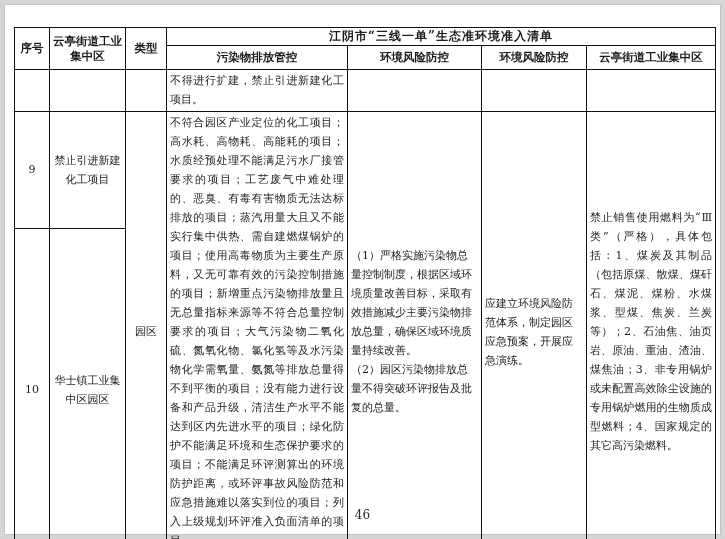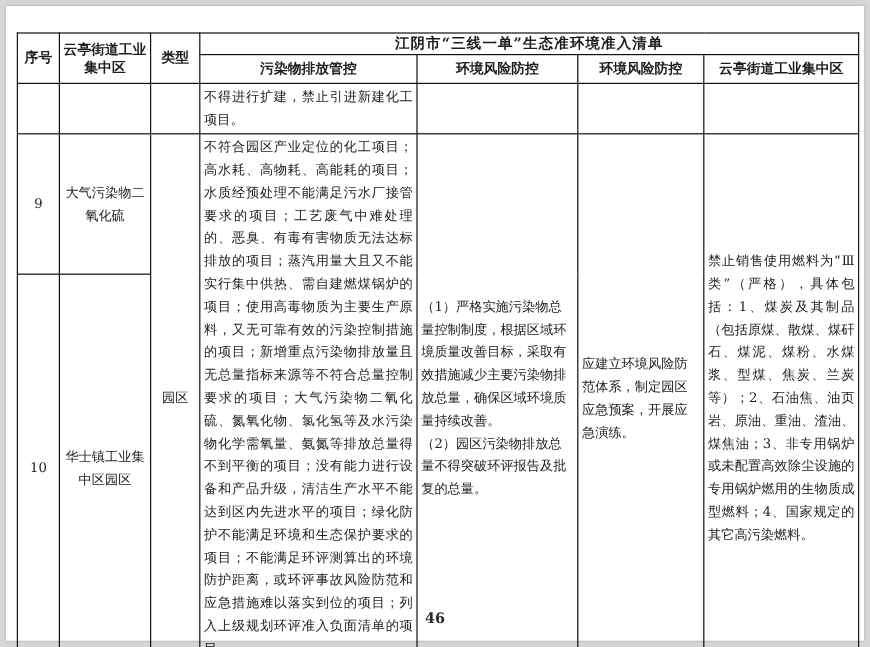--- a/index.html
+++ b/index.html
@@ -47,21 +47,20 @@
   td.v-top { vertical-align: top; }
   td.v-mid { vertical-align: middle; }
   td.pre { white-space: pre-line; }
   .page-number {
     position: absolute;
     left: 0; right: 0;
     top: 503px;
     text-align: center;
     font-size: 12px;
     color: #2a2a2a;
-    font-weight: bold;
   }
 </style>
 </head>
 <body>
 
 <div class="page">
 
   <table class="access-table">
     <colgroup>
       <col style="width:35px">
@@ -93,21 +92,21 @@
       <td></td>
       <td></td>
       <td class="justify v-top">不得进行扩建，禁止引进新建化工项目。</td>
       <td></td>
       <td></td>
       <td></td>
     </tr>
 
     <tr>
       <td class="center" style="height:105px">9</td>
-      <td class="center">大气污染物二氧化硫</td>
+      <td class="center">禁止引进新建化工项目</td>
       <td rowspan="2" class="center">园区</td>
       <td rowspan="2" class="justify v-top">不符合园区产业定位的化工项目；高水耗、高物耗、高能耗的项目；水质经预处理不能满足污水厂接管要求的项目；工艺废气中难处理的、恶臭、有毒有害物质无法达标排放的项目；蒸汽用量大且又不能实行集中供热、需自建燃煤锅炉的项目；使用高毒物质为主要生产原料，又无可靠有效的污染控制措施的项目；新增重点污染物排放量且无总量指标来源等不符合总量控制要求的项目；大气污染物二氧化硫、氮氧化物、氯化氢等及水污染物化学需氧量、氨氮等排放总量得不到平衡的项目；没有能力进行设备和产品升级，清洁生产水平不能达到区内先进水平的项目；绿化防护不能满足环境和生态保护要求的项目；不能满足环评测算出的环境防护距离，或环评事故风险防范和应急措施难以落实到位的项目；列入上级规划环评准入负面清单的项目。</td>
       <td rowspan="2" class="v-mid pre">（1）严格实施污染物总量控制制度，根据区域环境质量改善目标，采取有效措施减少主要污染物排放总量，确保区域环境质量持续改善。
 （2）园区污染物排放总量不得突破环评报告及批复的总量。</td>
       <td rowspan="2" class="v-mid">应建立环境风险防范体系，制定园区应急预案，开展应急演练。</td>
       <td rowspan="2" class="justify v-mid" style="vertical-align:middle">禁止销售使用燃料为“Ⅲ类”（严格），具体包括：1、煤炭及其制品（包括原煤、散煤、煤矸石、煤泥、煤粉、水煤浆、型煤、焦炭、兰炭等）；2、石油焦、油页岩、原油、重油、渣油、煤焦油；3、非专用锅炉或未配置高效除尘设施的专用锅炉燃用的生物质成型燃料；4、国家规定的其它高污染燃料。</td>
     </tr>
 
     <tr>
       <td class="center" style="height:290px">10</td>

